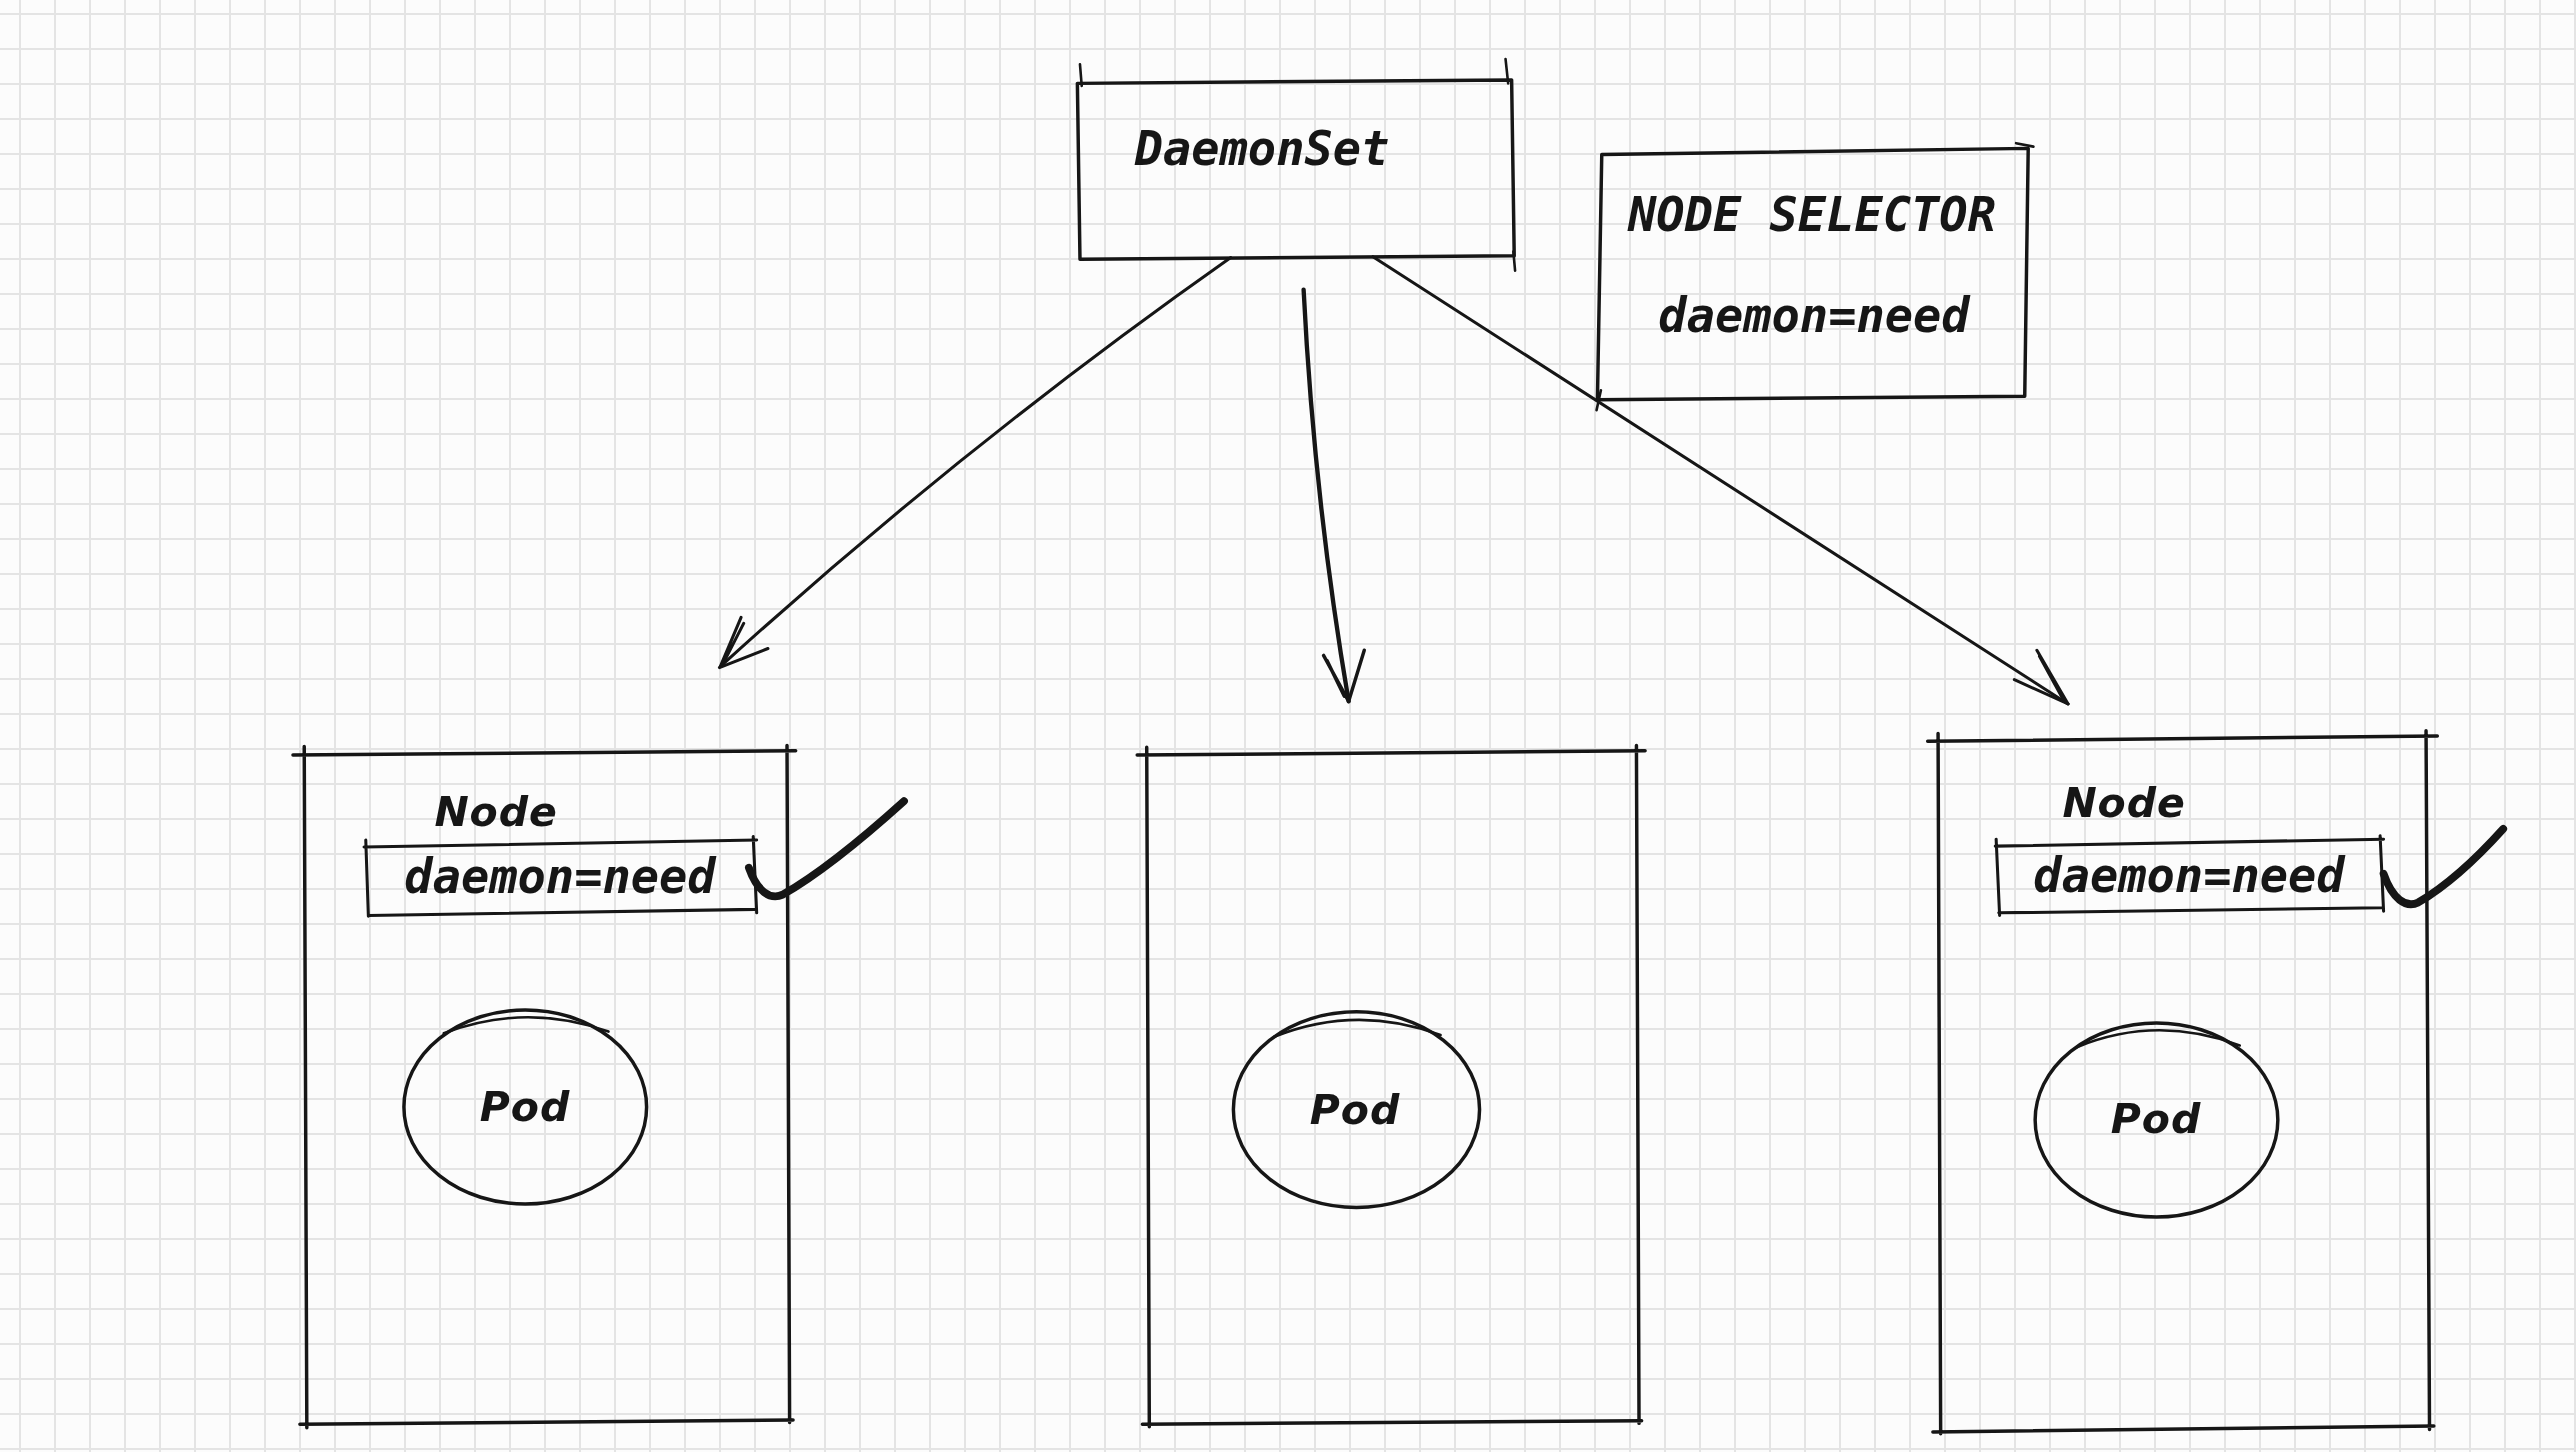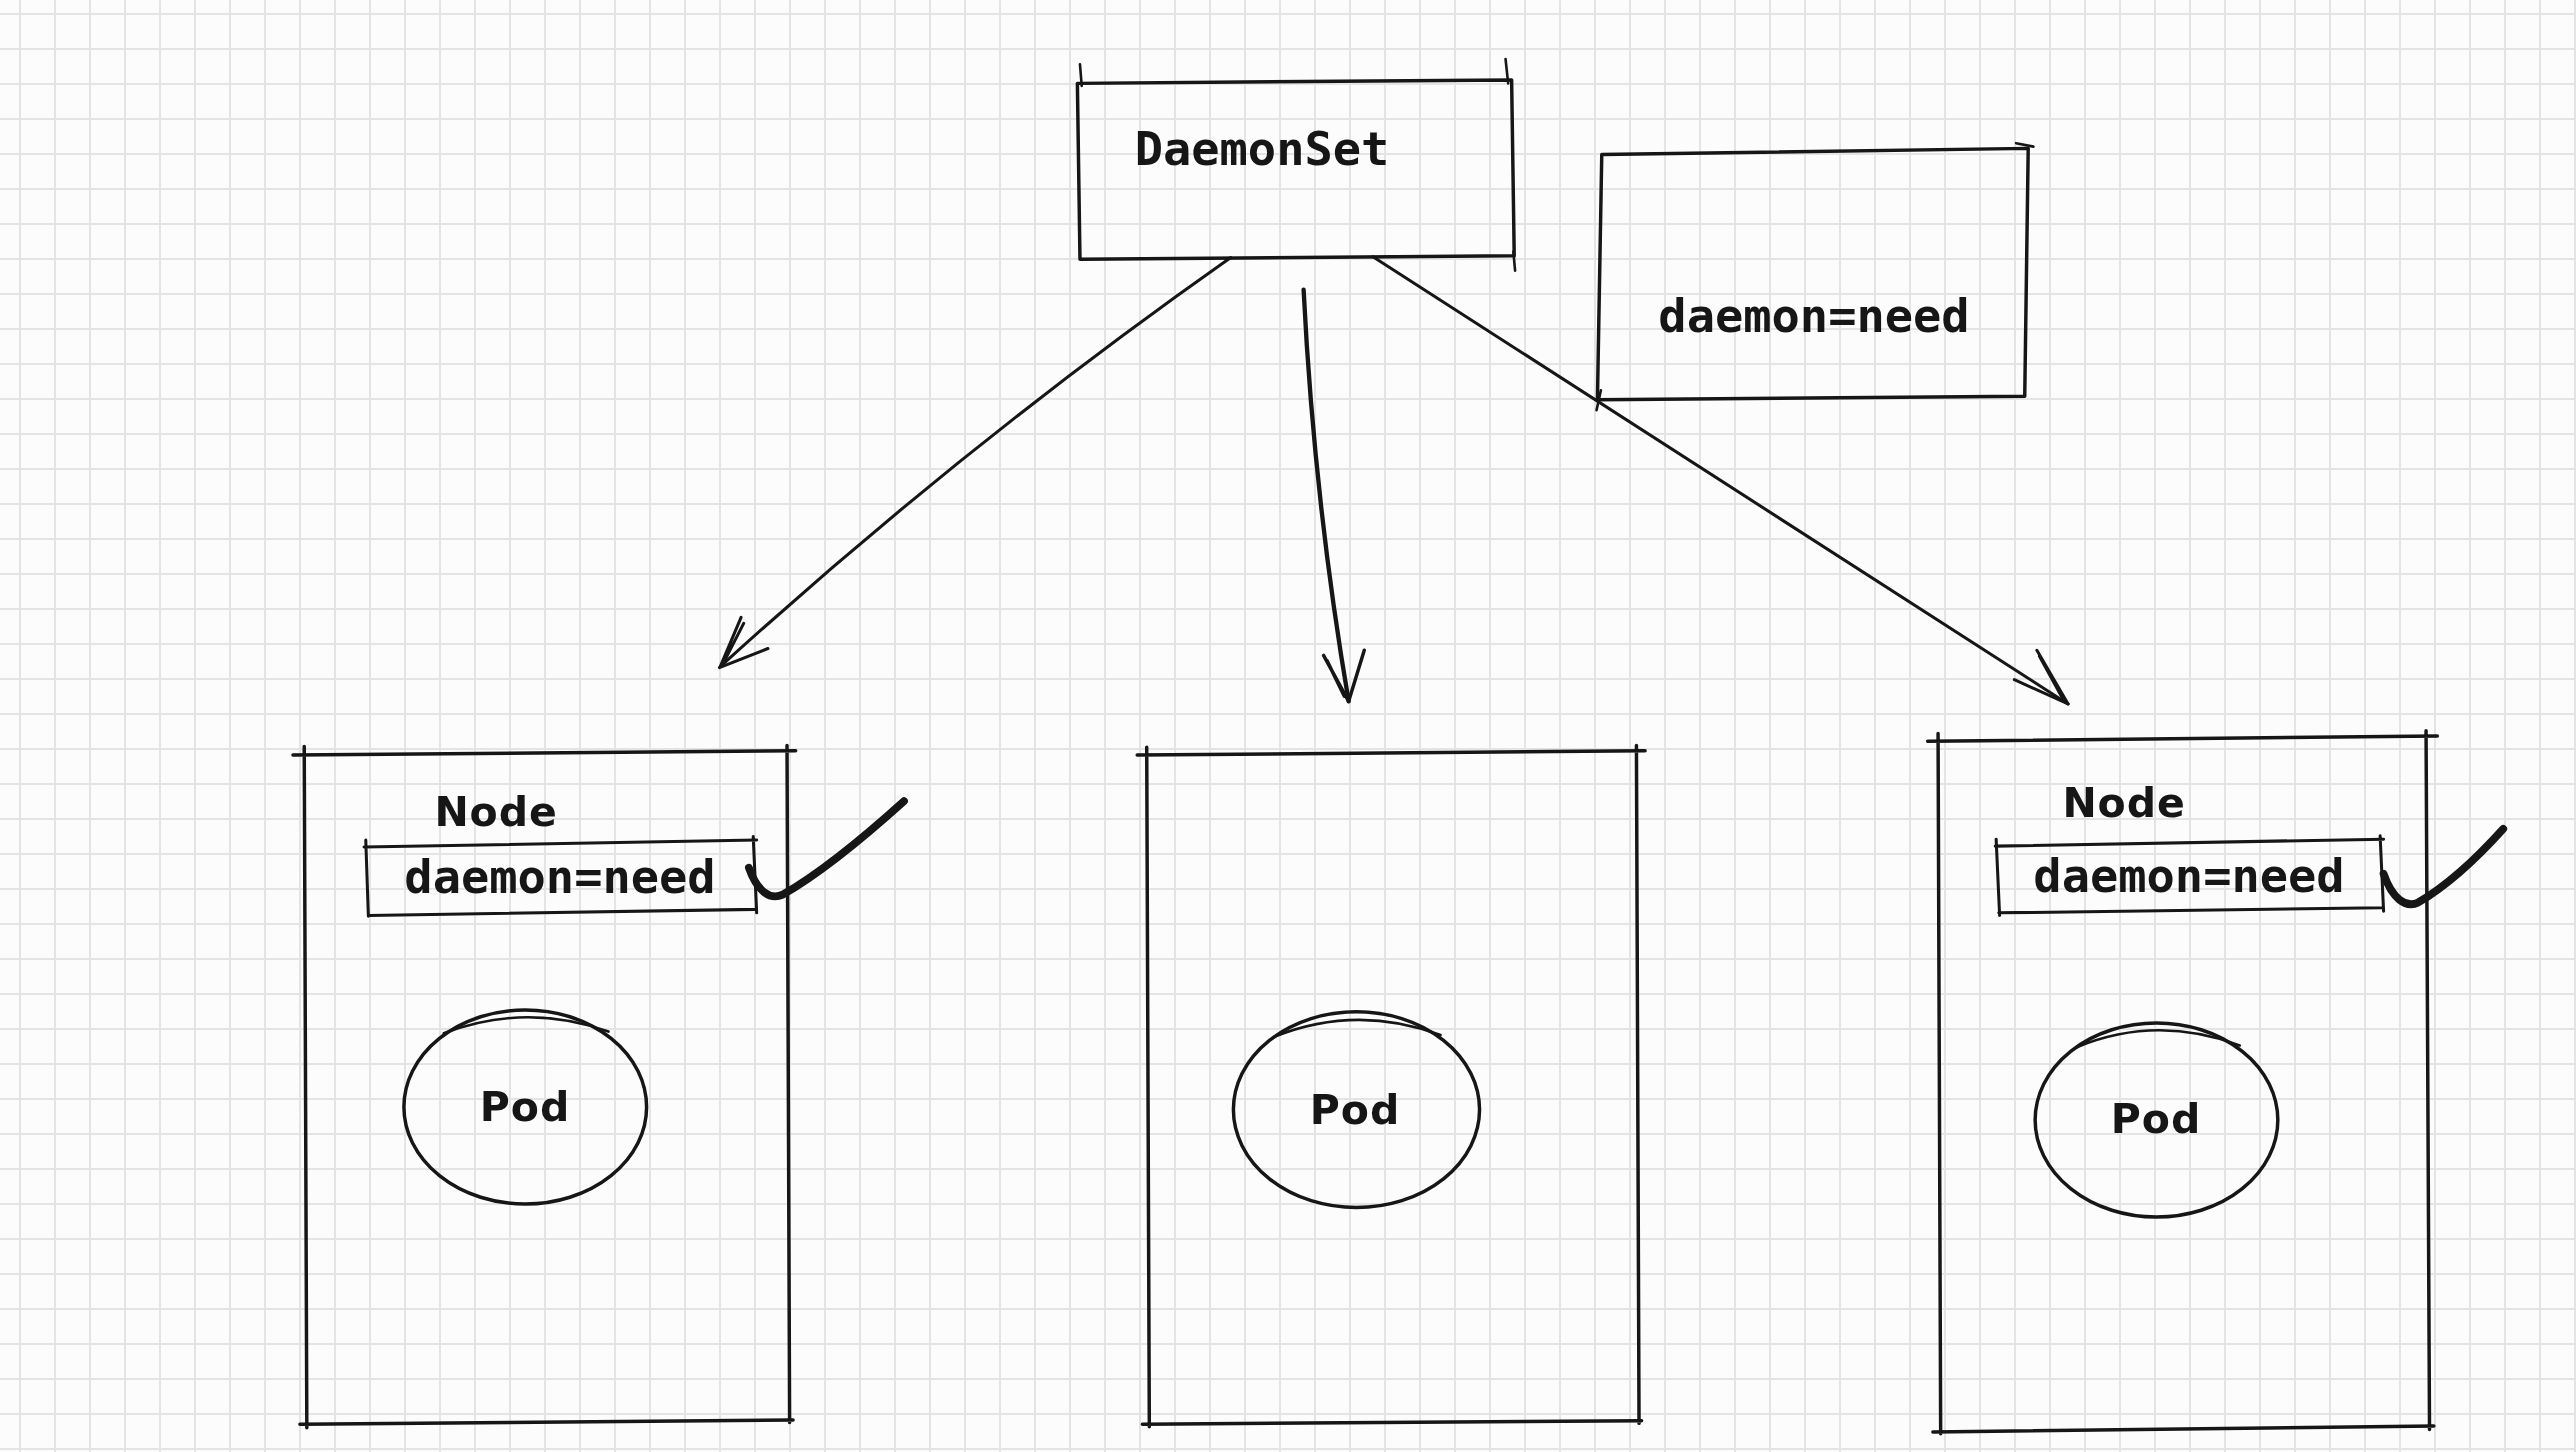--- a/index.html
+++ b/index.html
@@ -13,20 +13,21 @@
     font-family:"DejaVu Sans", sans-serif;
   }
   .canvas{
     position:relative;width:2576px;height:1453px;
     background-color:var(--canvas-bg);
     background-image:
       linear-gradient(to right, var(--grid-line) 1.7px, transparent 1.7px),
       linear-gradient(to bottom, var(--grid-line) 1.7px, transparent 1.7px);
     background-size:35px 35px;
     background-position:19px 13px;
+    font-style:italic;
   }
   svg.sketch{position:absolute;left:0;top:0;width:2576px;height:1453px;}
   svg.sketch *{stroke:var(--ink);fill:none;stroke-linecap:round;stroke-linejoin:round;}
   .label{
     position:absolute;transform:translate(-50%,-50%);
     color:var(--ink);line-height:1;white-space:nowrap;
   }
   .mono{font-family:"DejaVu Sans Mono", monospace;font-weight:700;}
   .hand{font-family:"DejaVu Sans", sans-serif;font-weight:700;}
   .t54{font-size:47px;}
@@ -72,20 +73,21 @@
 
     <path stroke-width="4" d="M2224,855 L2812,849 M2799,843 L2803,1649 M2230,1652 L2808,1645 M2236,846 L2239,1654"></path>
     <path stroke-width="3.5" d="M2302,976 L2750,968 M2746,964 L2750,1051 M2306,1053 L2748,1047 M2303,968 L2307,1056"></path>
     <path stroke-width="9" d="M2750,1008 C2760,1037 2776,1048 2790,1041 C2824,1021 2861,986 2888,956"></path>
     <ellipse stroke-width="4" cx="2488" cy="1292" rx="140" ry="112"></ellipse>
     <path stroke-width="3" d="M2396,1208 Q2488,1170 2584,1206"></path>
   </svg>
 
   <div class="label mono t54" style="left:1262px;top:148px;">DaemonSet</div>
 
+  <div class="label mono t54" style="left:1812px;top:214px;">NODE SELECTOR</div>
   <div class="label mono t54" style="left:1814px;top:315px;">daemon=need</div>
 
   <div class="label hand t46" style="left:496px;top:812px;">Node</div>
   <div class="label mono t54" style="left:560px;top:876px;">daemon=need</div>
   <div class="label hand t46" style="left:525px;top:1107px;">Pod</div>
 
   <div class="label hand t46" style="left:1355px;top:1110px;">Pod</div>
 
   <div class="label hand t46" style="left:2124px;top:803px;">Node</div>
   <div class="label mono t54" style="left:2189px;top:875px;">daemon=need</div>

